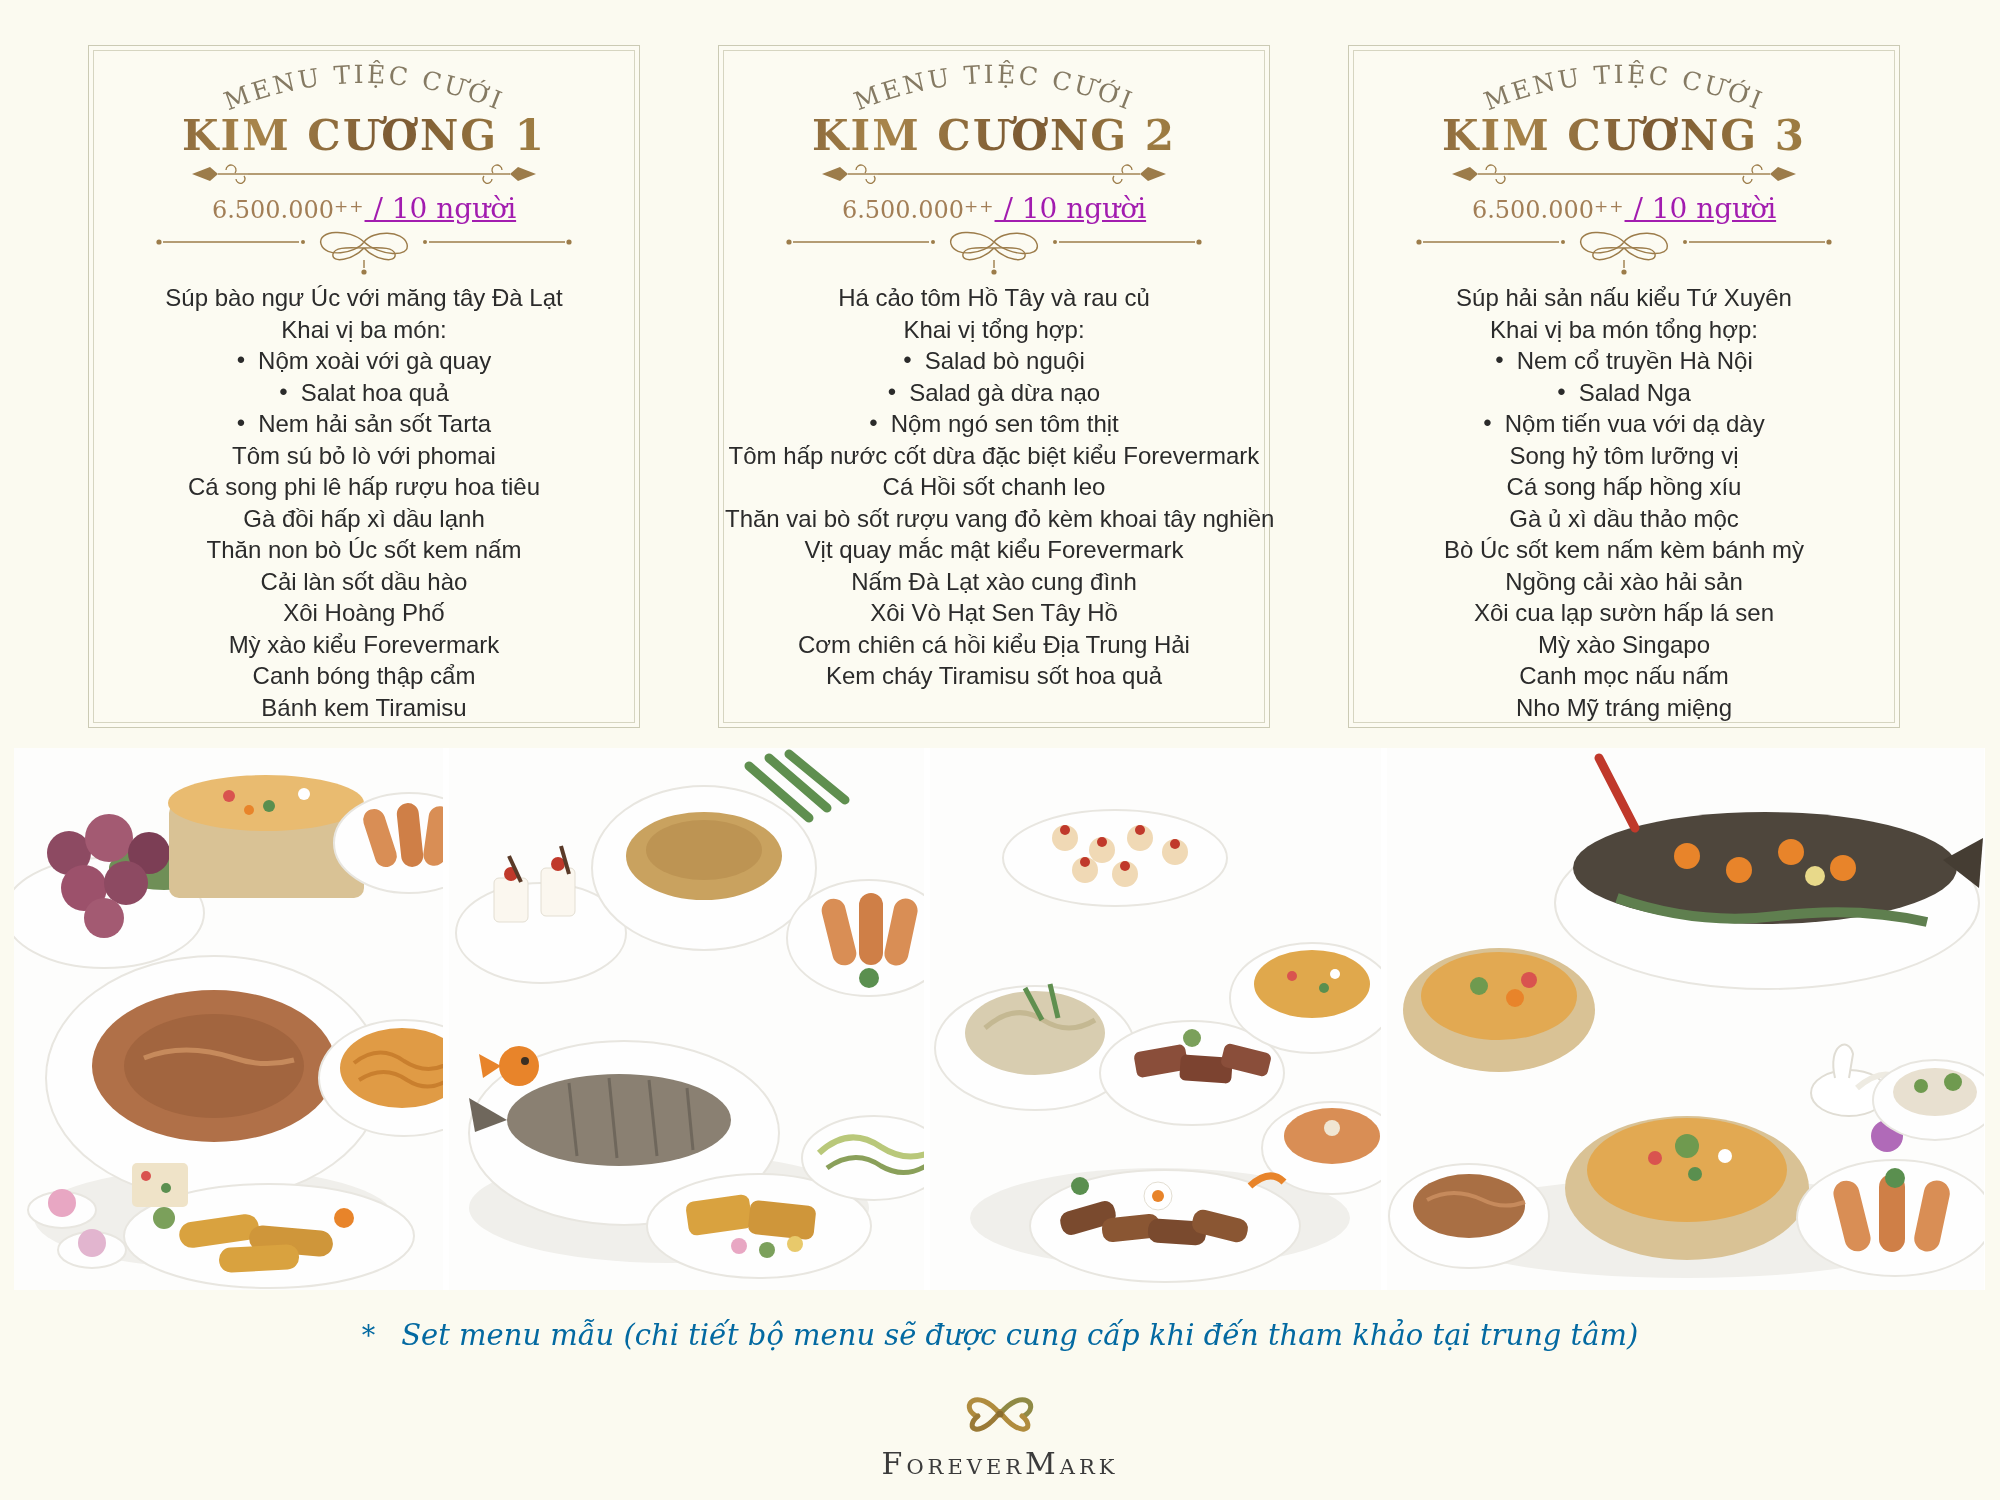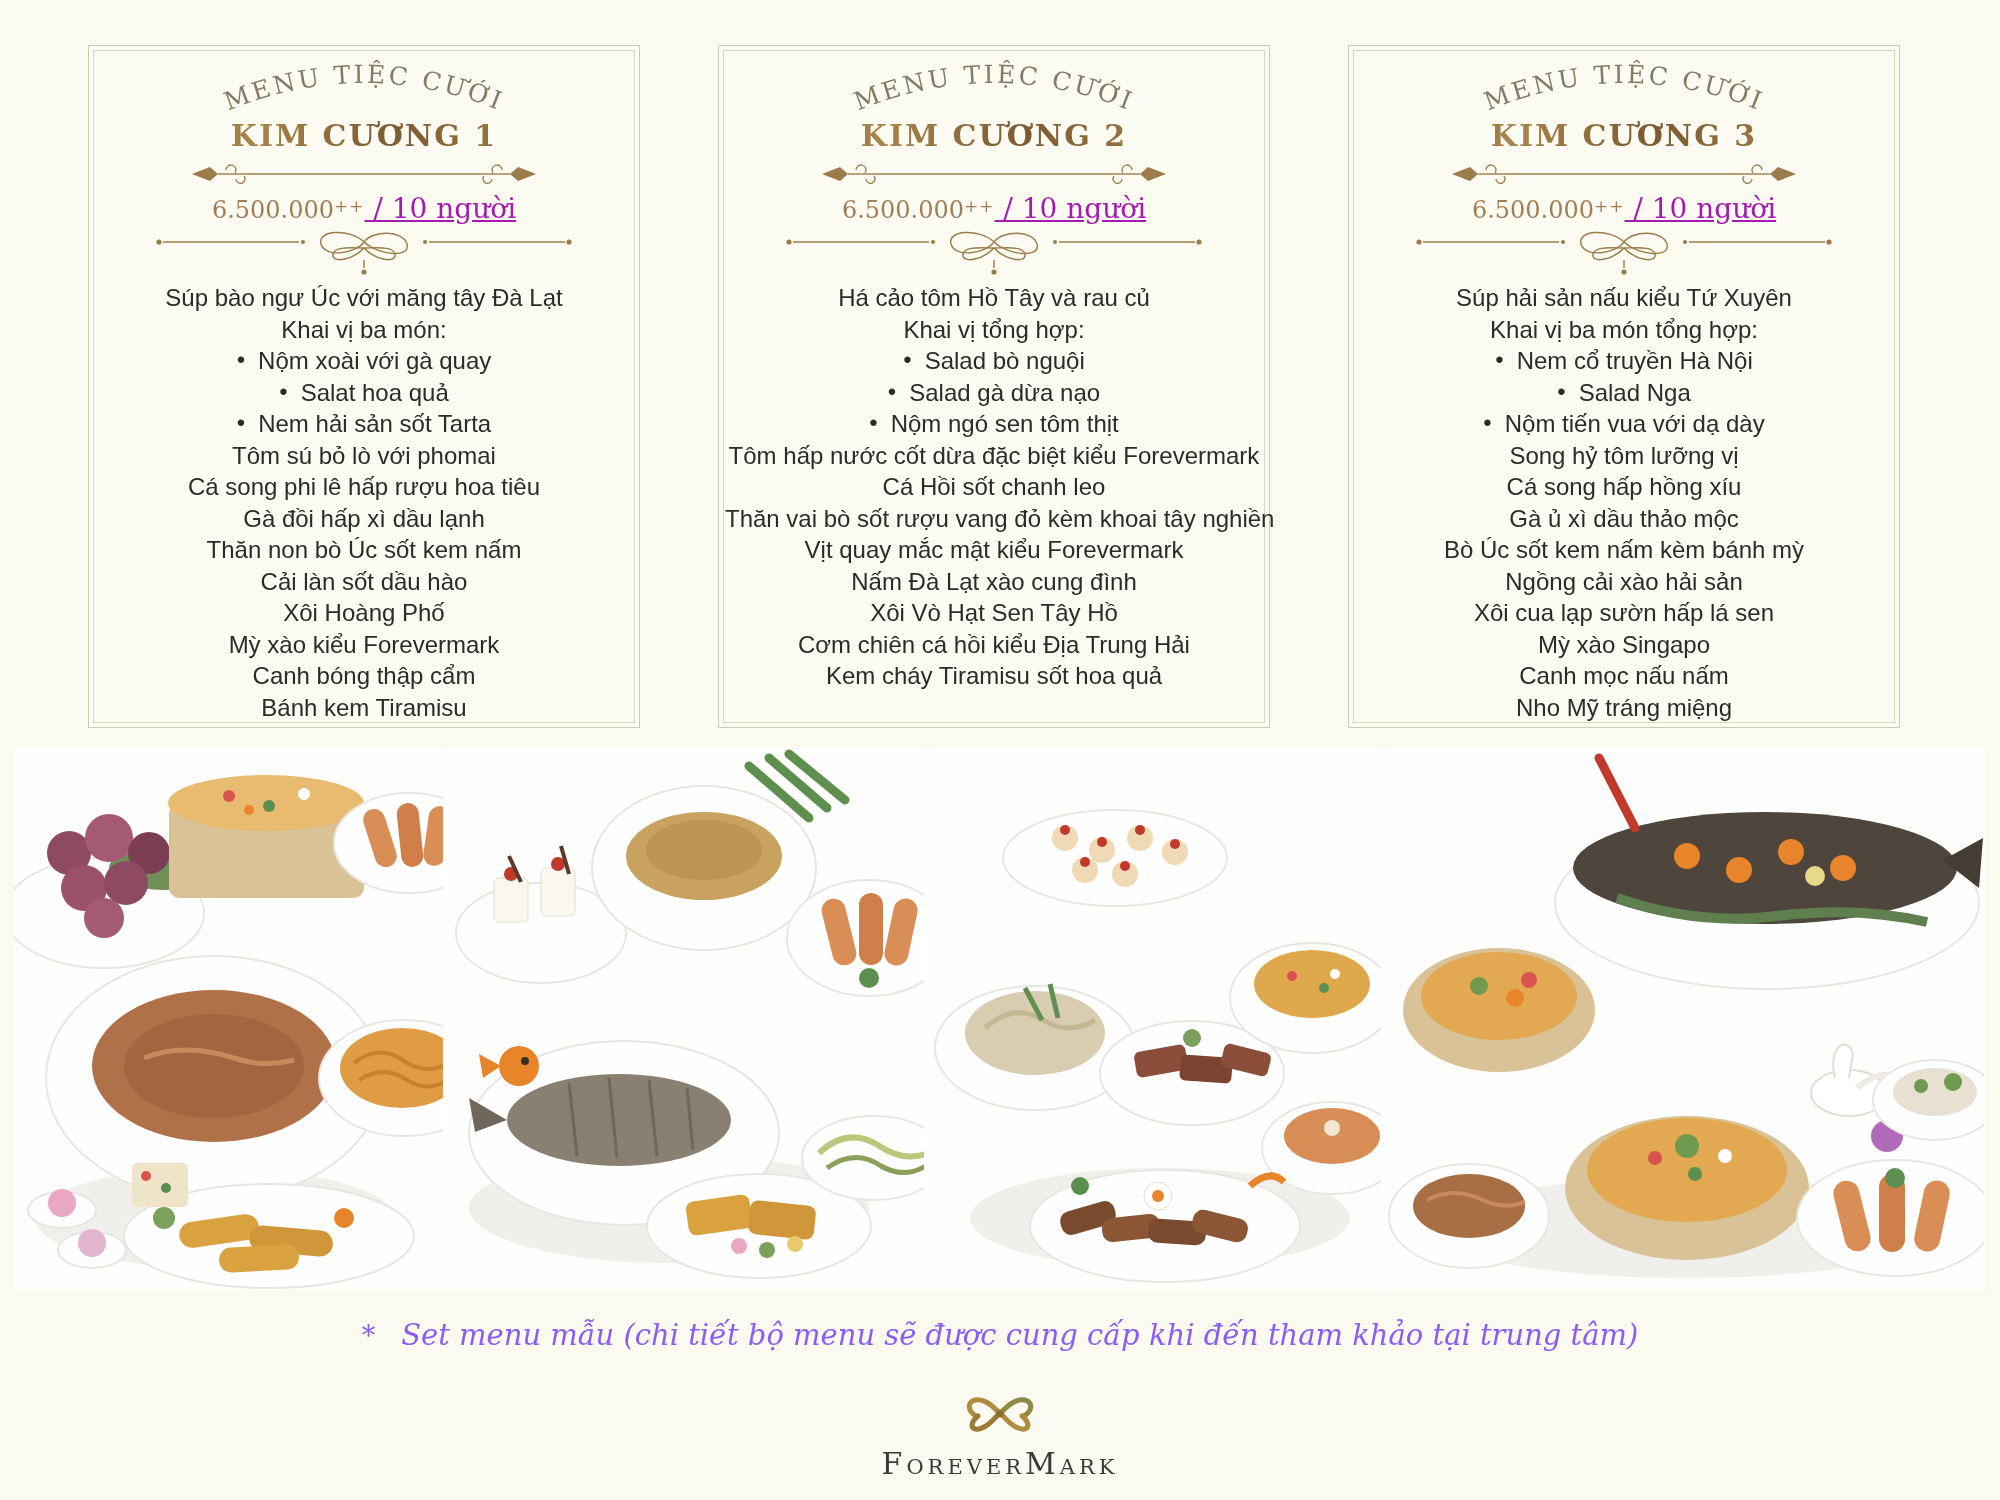--- a/index.html
+++ b/index.html
@@ -31,21 +31,21 @@
   .panel-content { position:relative; }
 
   .arc-svg { display:block; margin:8px auto 0; }
   .arc-text {
     font-family:"DejaVu Serif","Liberation Serif",serif;
     font-size:25px; letter-spacing:3px; fill:#857a63;
   }
   .menu-title {
     margin:0; height:44px; line-height:40px;
     font-family:"DejaVu Serif","Liberation Serif",serif;
-    font-size:30px; font-weight:bold; letter-spacing:2px;
+    font-size:42px; font-weight:bold; letter-spacing:2px;
     background:linear-gradient(100deg,#6d4c2c 0%,#a8854b 30%,#7c5a33 55%,#9d7c42 80%,#77552f 100%);
     -webkit-background-clip:text; background-clip:text; color:transparent;
   }
   .orn1 { display:block; margin:2px auto 0; }
   .price-line {
     height:36px; line-height:36px; margin-top:2px;
     font-family:"DejaVu Serif","Liberation Serif",serif;
     color:#a27e56;
   }
   .price-main { font-size:24px; }
@@ -69,21 +69,21 @@
   figure.photo { margin:0; height:542px; overflow:hidden; background:#fff; }
   figure.photo svg { display:block; }
   .pl { fill:#fefefe; stroke:#e8e6e0; stroke-width:2; }
   .shadow { fill:#f0efeb; stroke:none; }
 
   
   .footnote {
     position:absolute; top:1318px; left:0; width:2000px;
     text-align:center;
     font-family:"DejaVu Serif","Liberation Serif",serif;
-    font-style:italic; font-size:29px; color:#8b5cf6;
+    font-style:italic; font-size:29px; color:#0369a1;
   }
   .footnote .mark { margin-right:26px; font-size:27px; }
   .brand {
     position:absolute; top:1382px; left:0; width:2000px; text-align:center;
   }
   .brand svg { display:block; margin:0 auto; }
   .brand-name {
     margin-top:4px;
     font-family:"DejaVu Serif","Liberation Serif",serif;
     font-variant:small-caps;

